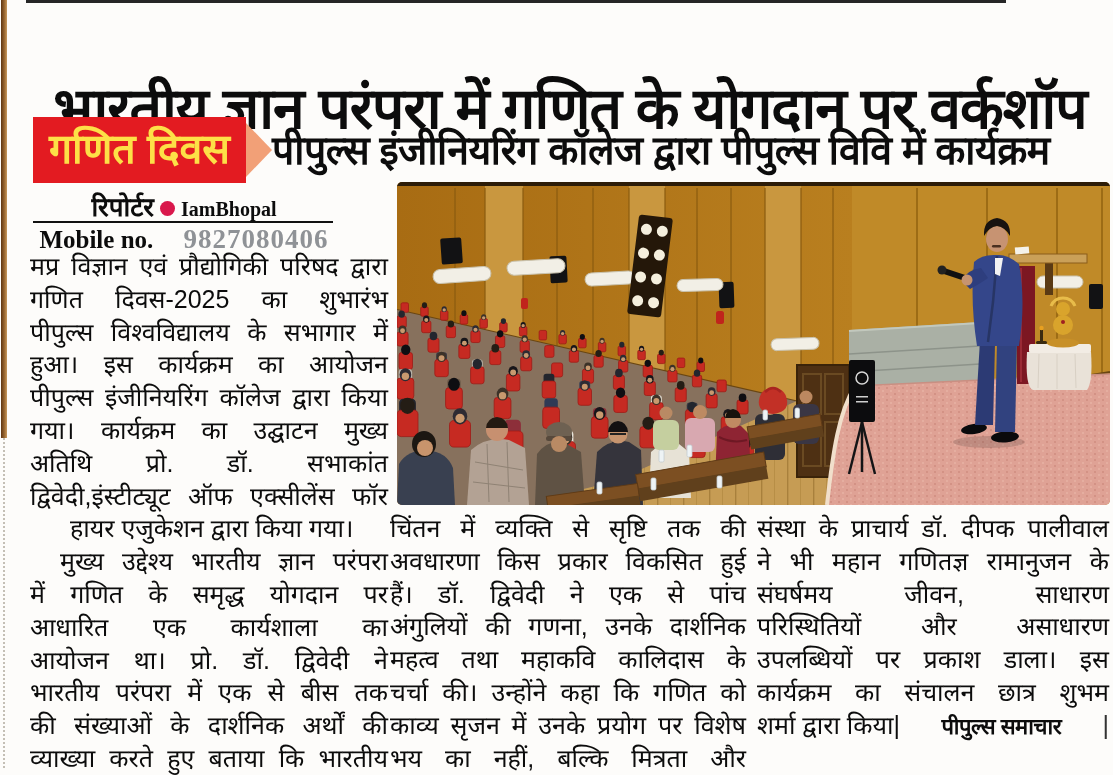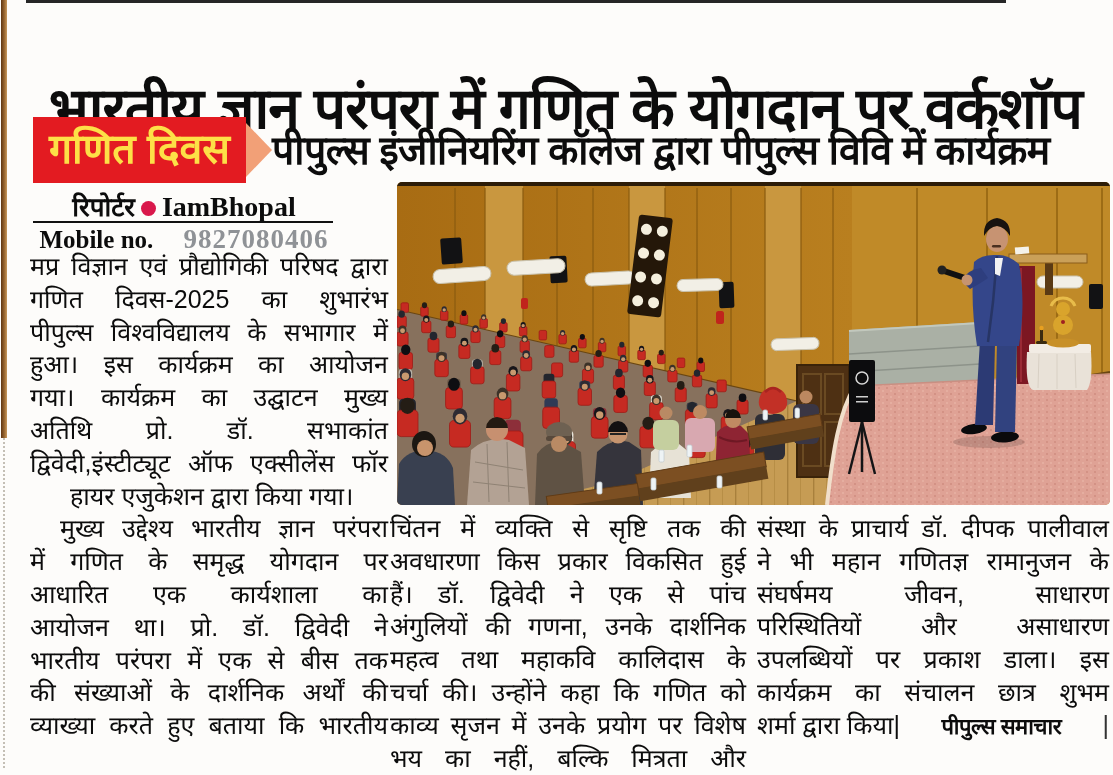--- a/index.html
+++ b/index.html
@@ -6,39 +6,39 @@
   .page{position:relative;width:1113px;height:775px;background:#fdfcfa;overflow:hidden;
         font-family:"Liberation Sans","DejaVu Sans",sans-serif;color:#0c0c0c;}
   
   .left-strip{position:absolute;left:1px;top:0;width:6px;height:438px;
     background:linear-gradient(90deg,#5e3512,#9c6a33 60%,#c89a60);}
   .left-dotted{position:absolute;left:3px;top:438px;height:330px;width:0;
     border-left:2px dotted #c4bfb5;}
   .top-line{position:absolute;left:26px;top:0;width:980px;height:3px;background:#262626;}
 
   
-  .headline{position:absolute;left:30px;top:22px;width:1052px;height:96px;line-height:96px;
-    text-align:right;font-weight:bold;font-size:57px;white-space:nowrap;letter-spacing:-1px;}
+  .headline{position:absolute;left:44px;top:22px;width:1052px;height:96px;line-height:96px;
+    text-align:center;font-weight:bold;font-size:57px;white-space:nowrap;letter-spacing:-1px;}
   .headline .inner{display:inline-block;transform-origin:center center;}
 
   .badge{position:absolute;left:33px;top:117px;height:66px;background:var(--badge-red,#e31b21);
     color:#fde047;font-weight:bold;font-size:41px;line-height:64px;padding:0 16px;}
   .badge-arrow{position:absolute;left:100%;top:6px;width:0;height:0;
     border-top:27px solid transparent;border-bottom:27px solid transparent;
     border-left:26px solid var(--badge-arrow,#f2a077);}
   .subheadline{position:absolute;left:272px;top:117px;width:778px;height:66px;line-height:66px;
     font-weight:bold;font-size:40px;white-space:nowrap;letter-spacing:-0.5px;text-align:center;}
   .subheadline .inner{display:inline-block;transform-origin:left center;}
 
   
   .byline{position:absolute;left:33px;top:188px;width:302px;text-align:center;
     font-weight:bold;font-size:26px;white-space:nowrap;}
   .byline .dot{display:inline-block;width:15px;height:15px;border-radius:50%;
     background:var(--accent-dot,#d9184b);margin:0 6px 2px 6px;vertical-align:middle;}
-  .byline .latin{font-family:"Liberation Serif","DejaVu Serif",serif;font-size:28px;}
+  .byline .latin{font-family:"Liberation Serif","DejaVu Serif",serif;font-size:20px;}
   .byline-rule{position:absolute;left:33px;top:221px;width:300px;height:0;border-top:2px solid #111;}
   .mobile{position:absolute;left:33px;top:224px;width:302px;text-align:center;white-space:nowrap;
     font-family:"Liberation Serif","DejaVu Serif",serif;font-weight:bold;font-size:25px;}
   .mobile .num{color:var(--mobile-gray,#8f9296);font-size:27px;letter-spacing:1px;margin-left:24px;}
 
   
   .col{position:absolute;font-size:25px;font-weight:500;}
   .col .ln{height:32.8px;line-height:32.8px;white-space:nowrap;text-align:justify;
     text-align-last:justify;overflow:visible;}
   .col .ln.no-justify{text-align-last:left;margin-left:40px;}
@@ -85,20 +85,21 @@
     <span>Mobile no.</span>
     <span class="num">9827080406</span>
   </div>
 
   <div class="col col-left">
 
   <div class="ln">मप्र विज्ञान एवं प्रौद्योगिकी परिषद द्वारा</div>
       <div class="ln">गणित दिवस-2025 का शुभारंभ</div>
       <div class="ln">पीपुल्स विश्वविद्यालय के सभागार में</div>
       <div class="ln">हुआ। इस कार्यक्रम का आयोजन</div>
+      <div class="ln">पीपुल्स इंजीनियरिंग कॉलेज द्वारा किया</div>
       <div class="ln">गया। कार्यक्रम का उद्घाटन मुख्य</div>
       <div class="ln">अतिथि प्रो. डॉ. सभाकांत</div>
       <div class="ln">द्विवेदी,इंस्टीट्यूट ऑफ एक्सीलेंस फॉर</div>
       <div class="ln no-justify">हायर एजुकेशन द्वारा किया गया।</div>
       <div class="ln indent">मुख्य उद्देश्य भारतीय ज्ञान परंपरा</div>
       <div class="ln">में गणित के समृद्ध योगदान पर</div>
       <div class="ln">आधारित एक कार्यशाला का</div>
       <div class="ln">आयोजन था। प्रो. डॉ. द्विवेदी ने</div>
       <div class="ln">भारतीय परंपरा में एक से बीस तक</div>
       <div class="ln">की संख्याओं के दार्शनिक अर्थों की</div>

